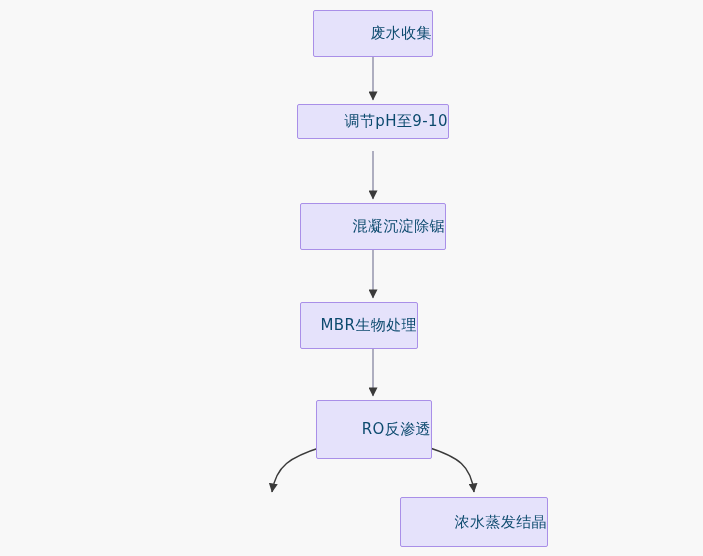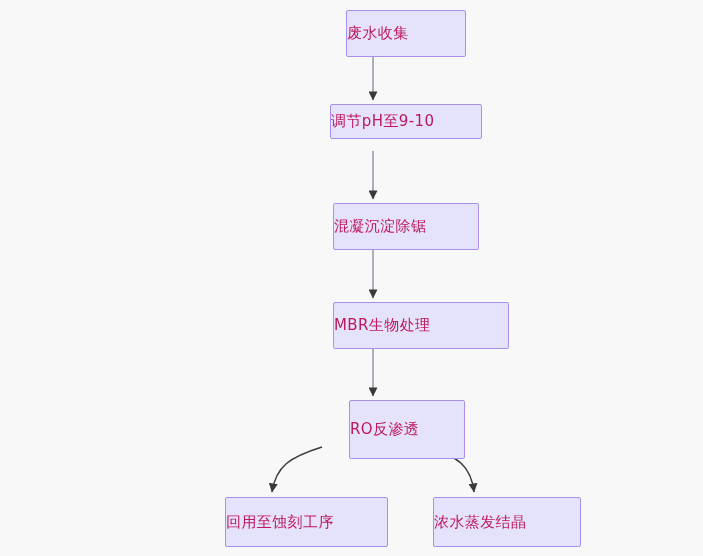--- a/index.html
+++ b/index.html
@@ -30,27 +30,26 @@
     pointer-events: none;
   }
   .node {
     position: absolute;
     box-sizing: border-box;
     background: #e5e2fb;
     border: 1.6px solid #a98fe8;
     border-radius: 2px;
     display: flex;
     align-items: center;
-    justify-content: flex-start;
-    color: #be185d;
+    justify-content: flex-end;
+    color: #0c4a6e;
     font-size: 15px;
     line-height: 1;
     letter-spacing: 0.4px;
     white-space: nowrap;
-    margin-left: 33px;
   }
   .node-label {
     display: block;
   }
 </style>
 </head>
 <body>
 
 <div id="flowchart-canvas">
 
@@ -79,29 +78,26 @@
   </div>
 
   <div class="node" style="left:297px; top:104px; width:152px; height:35px;">
     <span class="node-label">调节pH至9-10</span>
   </div>
 
   <div class="node" style="left:300px; top:203px; width:146px; height:47px;">
     <span class="node-label">混凝沉淀除锯</span>
   </div>
 
-  <div class="node" style="left:300px; top:302px; width:176px; height:47px;">
+  <div class="node" style="left:300px; top:302px; width:118px; height:47px;">
     <span class="node-label">MBR生物处理</span>
   </div>
 
   <div class="node" style="left:316px; top:400px; width:116px; height:59px;">
     <span class="node-label">RO反渗透</span>
   </div>
 
-  <div class="node" style="left:192px; top:497px; width:163px; height:50px;">
-    <span class="node-label">回用至蚀刻工序</span>
-  </div>
 
   <div class="node" style="left:400px; top:497px; width:148px; height:50px;">
     <span class="node-label">浓水蒸发结晶</span>
   </div>
 
 </div>
 
 </body></html>

